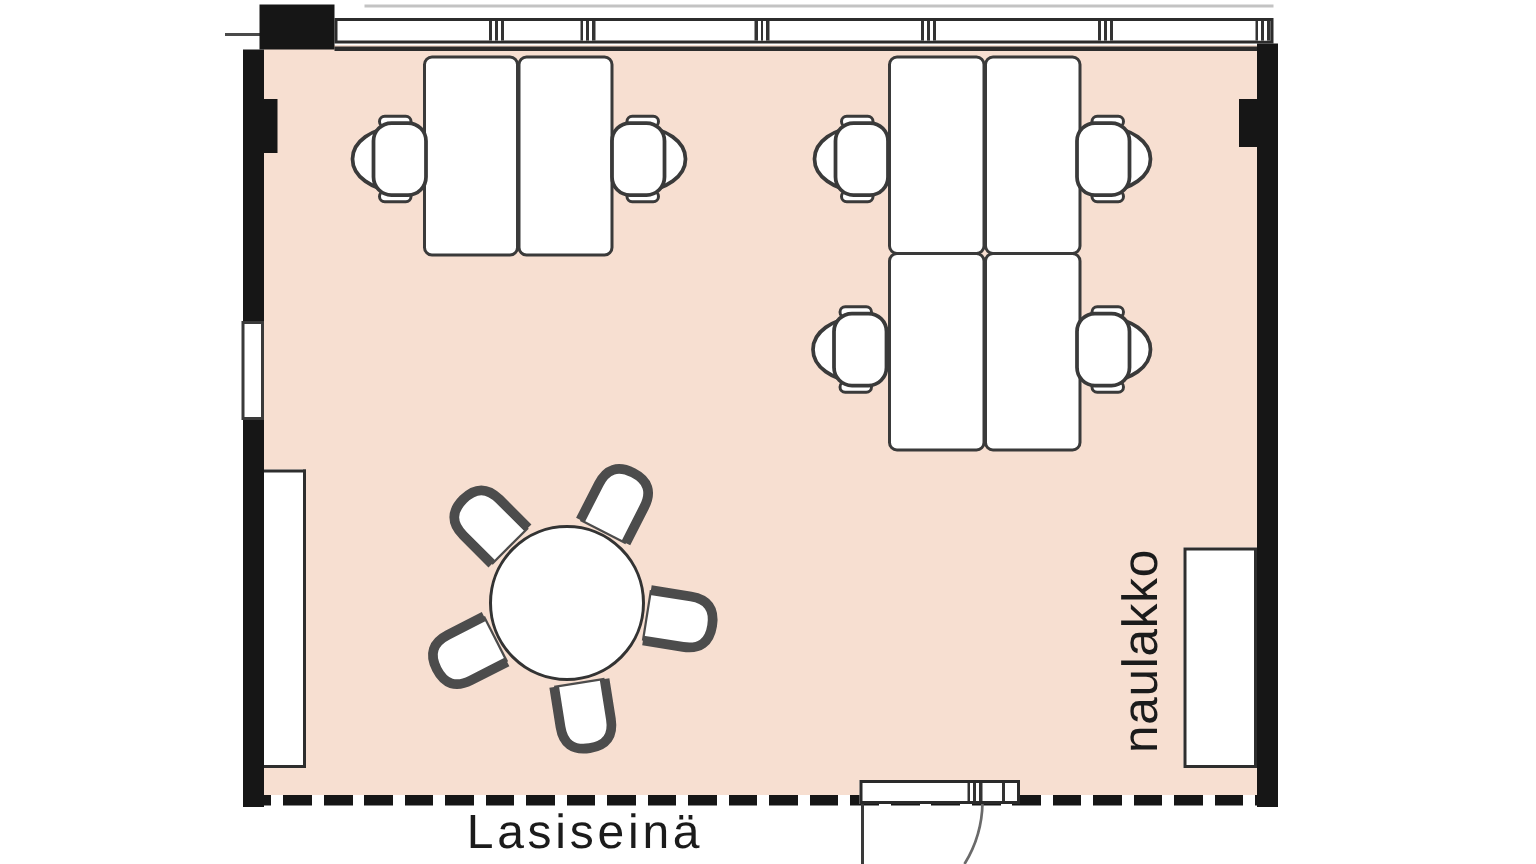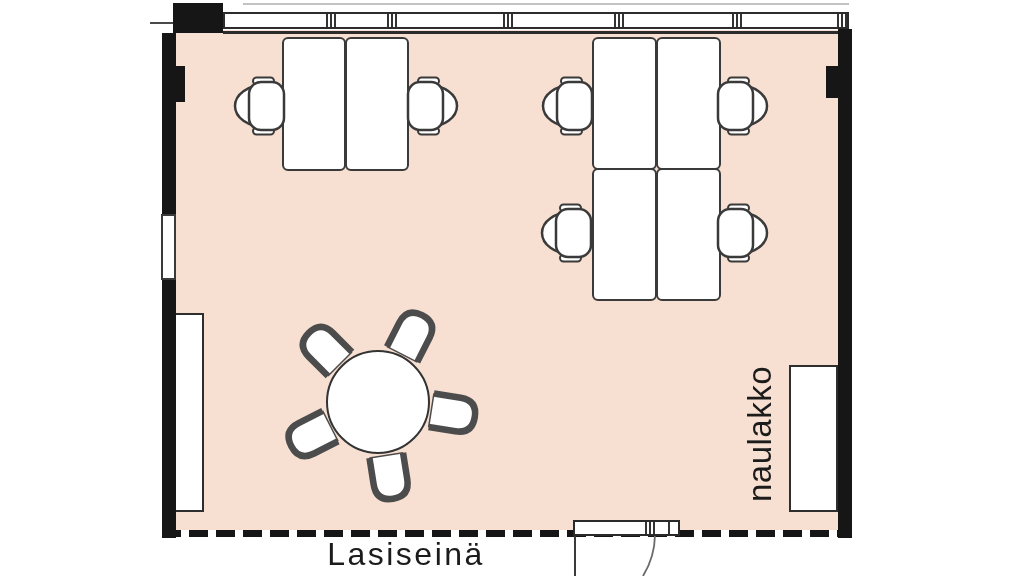--- a/index.html
+++ b/index.html
@@ -68,21 +68,21 @@
   }
   .round-table{
     left:326px;top:350px;width:104px;height:104px;
     background:#fff;border:2.5px solid #333;border-radius:50%;z-index:3;
   }
   .chair{z-index:2;}
   .chair svg{display:block;}
 
   
   .label{color:#1b1b1b;z-index:7;white-space:nowrap;}
-  .label-glass{left:316px;top:536px;width:180px;font-size:32px;letter-spacing:2.5px;text-align:center;}
+  .label-glass{left:300px;top:536px;width:180px;font-size:32px;letter-spacing:2.5px;text-align:center;}
   .label-rack{
     left:680px;top:415px;width:160px;height:38px;
     font-size:33px;letter-spacing:0.5px;text-align:center;
     transform:rotate(-90deg);transform-origin:center center;
   }
 </style>
 </head>
 <body>
 
 <div id="plan">

